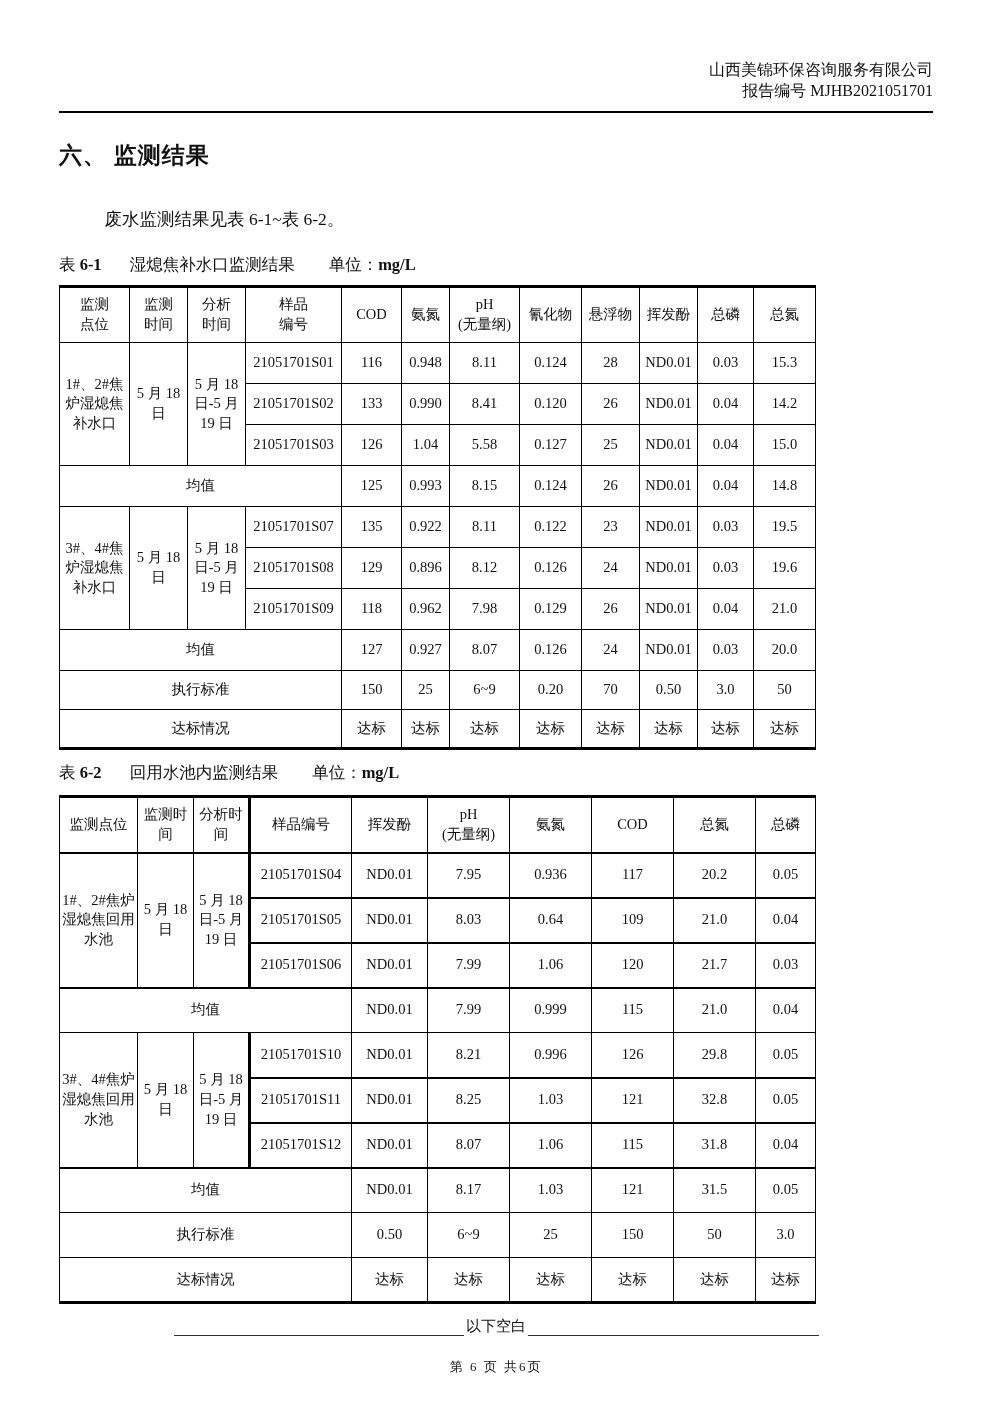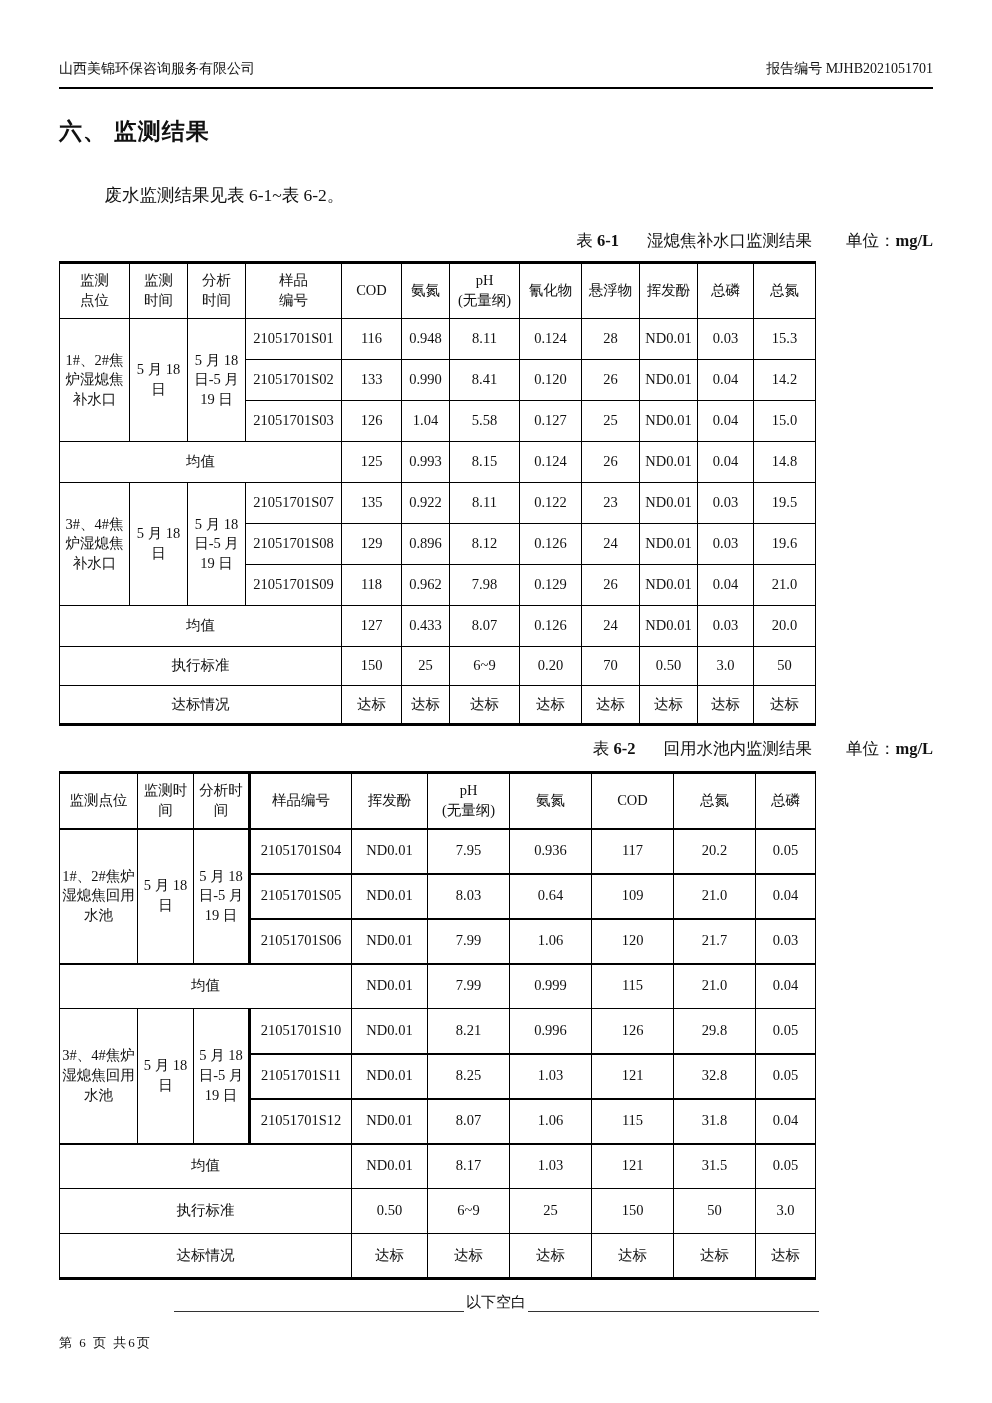--- a/index.html
+++ b/index.html
@@ -6,27 +6,27 @@
   html, body { background: #ffffff; }
   body {
     width: 992px; height: 1403px;
     margin: 0 auto;
     color: #111;
     font-family: "Liberation Serif", "DejaVu Serif", serif;
     overflow: hidden;
   }
   .page { padding: 60px 59px 0 59px; width: 992px; }
 
-  .doc-header { display: flex; justify-content: space-between; align-items: flex-end; font-size: 14px; }
+  .doc-header { display: flex; justify-content: space-between; align-items: flex-end; font-size: 16px; flex-direction: column; }
   .header-rule { border: none; border-top: 2px solid #000; margin-top: 9px; }
 
   .section-title { font-size: 23px; font-weight: bold; letter-spacing: 1px; margin-top: 27px; }
   .intro { font-size: 17.5px; margin-top: 36px; text-indent: 2.6em; }
 
-  .caption { text-align: right; font-size: 16.5px; margin-top: 23px; }
+  .caption { text-align: left; font-size: 16.5px; margin-top: 23px; }
   .caption .cap-label { margin-right: 28px; }
   .caption .cap-num { font-weight: bold; }
   .caption .cap-unit-label { margin-left: 34px; }
   .caption .cap-unit { font-weight: bold; }
   .caption2 { margin-top: 12px; }
 
   table { border-collapse: collapse; table-layout: fixed; width: 756px; margin-top: 9px; }
   table { border-top: 3px solid #000; border-bottom: 3px solid #000; }
   th, td {
     border: 1px solid #000;
@@ -46,21 +46,21 @@
   .t2 tr.data { height: 45px; }
   .t2 tr.mean, .t2 tr.std, .t2 tr.ok { height: 45px; }
   .t2 tr.hdr th { border-bottom-width: 2px; }
   .t2 tr.data td { border-bottom-width: 2px; }
   .t2 .sc { border-left: 3px solid #000; }
 
   .blank-divider { display: flex; align-items: flex-end; width: 645px; margin: 13px auto 0 auto; font-size: 15px; }
   .blank-divider .dash-line { flex: 1; border-top: 1.5px solid #333; }
   .blank-divider .dash-text { padding: 0 2px; }
 
-  .page-footer { font-size: 13px; margin-top: 22px; letter-spacing: 2px; }
+  .page-footer { text-align: center; font-size: 13px; margin-top: 22px; letter-spacing: 2px; }
 </style>
 </head>
 <body>
 
 <div class="page">
 
   <div class="doc-header">
     <span>山西美锦环保咨询服务有限公司</span>
     <span>报告编号 MJHB2021051701</span>
   </div>
@@ -188,21 +188,21 @@
       <td>7.98</td>
       <td>0.129</td>
       <td>26</td>
       <td>ND0.01</td>
       <td>0.04</td>
       <td>21.0</td>
     </tr>
     <tr class="mean">
       <td colspan="4">均值</td>
       <td>127</td>
-      <td>0.433</td>
+      <td>0.927</td>
       <td>8.07</td>
       <td>0.126</td>
       <td>24</td>
       <td>ND0.01</td>
       <td>0.03</td>
       <td>20.0</td>
     </tr>
     <tr class="std">
       <td colspan="4">执行标准</td>
       <td>150</td>

